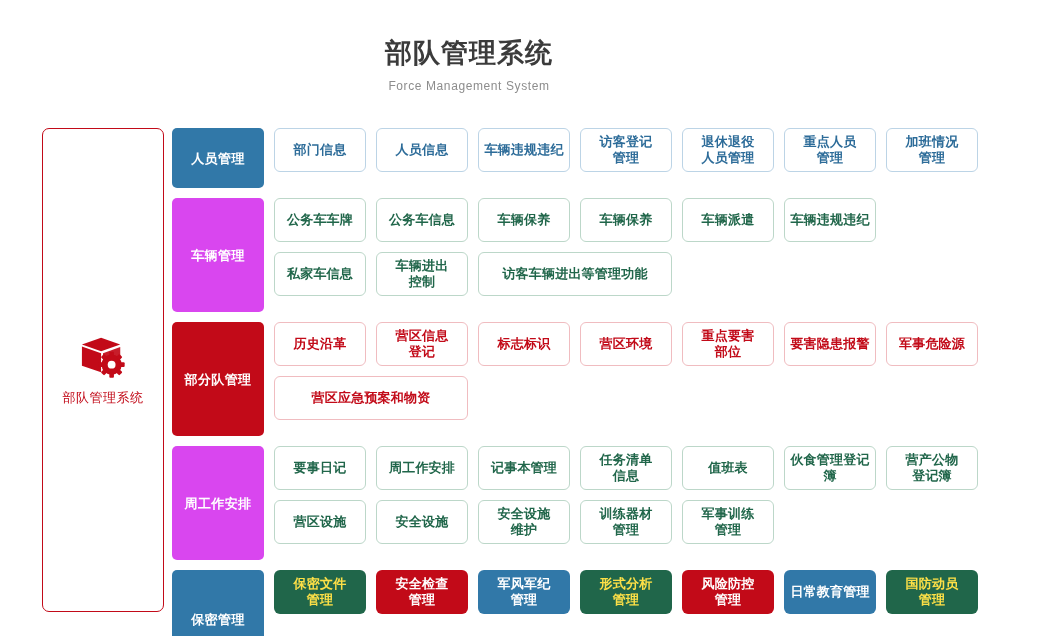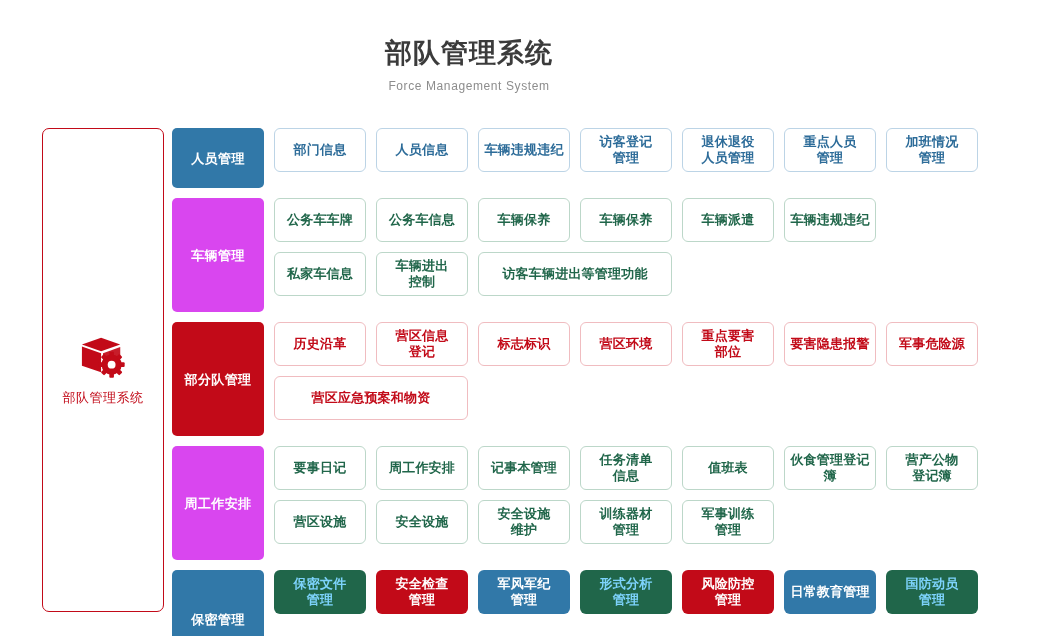--- a/index.html
+++ b/index.html
@@ -112,21 +112,21 @@
   .item.w2 { width: 194px; }
   .item:last-child { margin-right: 0; }
 
   
   .item.blue   { border: 1.1px solid #bcd4e6; color: #2d6c99; }
   .item.green  { border: 1.1px solid #bcd7c9; color: #20664a; }
   .item.red    { border: 1.1px solid #f0bcc0; color: #c20a18; }
 
   
   .item.fill-blue  { background: #3178a8; color: #ffffff; border: none; }
-  .item.fill-green { background: #20664a; color: #7dd3fc; border: none; }
+  .item.fill-green { background: #20664a; color: #fde047; border: none; }
   .item.fill-red   { background: #c20a18; color: #ffffff; border: none; }
 
   .cat-blue  { background: #3178a8; }
   .cat-green { background: #d946ef; }
   .cat-red   { background: #c20a18; }
 
   
   .section.tall .cat-btn { min-height: 98px; }
   .section.single .cat-btn { min-height: 44px; }
 </style>

